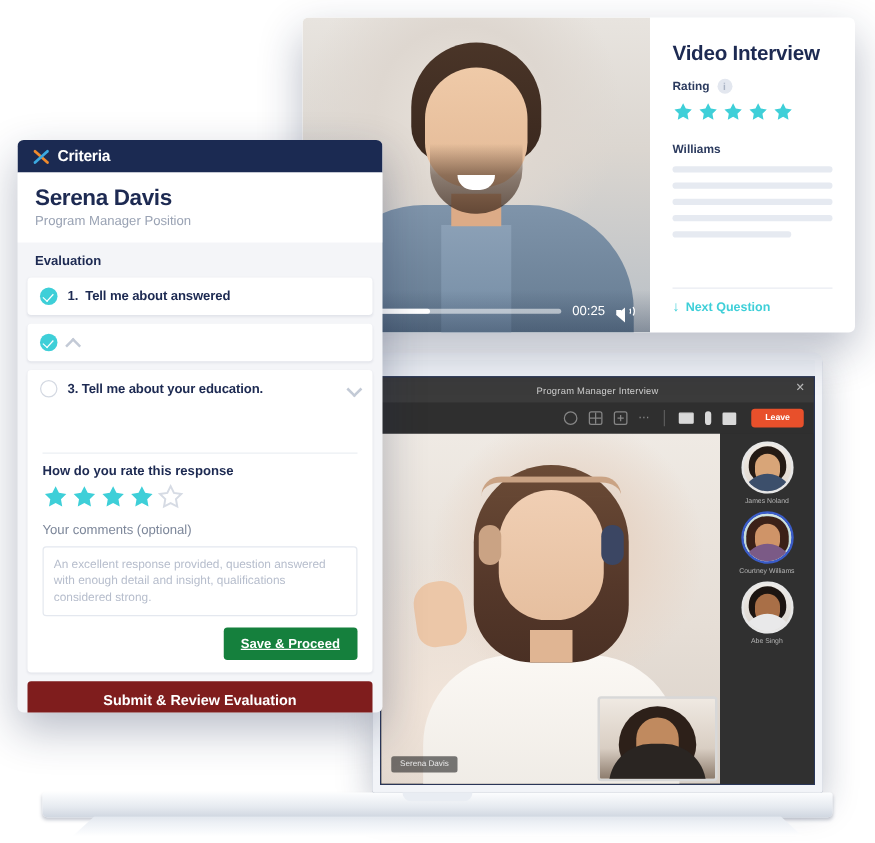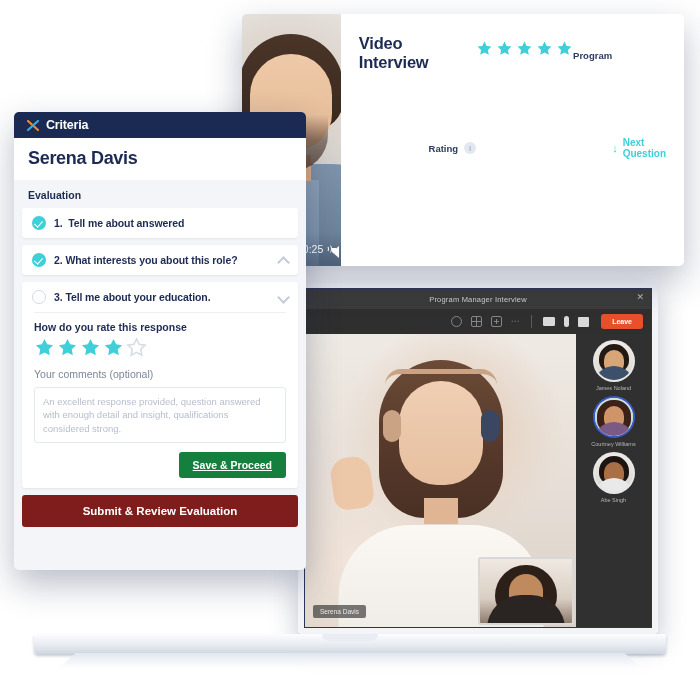--- a/index.html
+++ b/index.html
@@ -17,20 +17,21 @@
     background: #eef1f6;
     border: 6px solid #f2f4f8;
     border-radius: 7px 7px 2px 2px;
     box-shadow: 0 10px 28px rgba(20,35,70,.28), 0 1px 0 #c7ced9;
   }
   .laptop-inner {
     position: absolute; inset: 0;
     border: 1px solid #2a3658;
     background: #3a3a3a;
     overflow: hidden;
+    margin-top: 13px;
   }
   .laptop-base {
     position: absolute; left: 34px; top: 634px; width: 632px; height: 20px;
     background: linear-gradient(180deg,#fcfdfe 0%,#e6eaf0 58%,#cfd6e0 100%);
     border-radius: 2px 2px 4px 4px;
     box-shadow: 0 2px 3px rgba(20,35,70,.25);
   }
   .laptop-base::after {
     content: ""; position: absolute; left: 50%; top: 0; width: 56px; height: 7px;
     transform: translateX(-50%);
@@ -183,21 +184,21 @@
   .vtime { color:#fff; font-size:10.5px; }
   .vol { position:relative; width:15px; height:13px; }
   .vol-spk { position:absolute; left:0; top:3px; width:0; height:0;
     border-right:7px solid #fff; border-top:6px solid transparent; border-bottom:6px solid transparent; }
   .vol-box { position:absolute; left:0; top:5px; width:4px; height:4px; background:#fff; }
   .vol-w { position:absolute; border:1.4px solid #fff; border-left-color:transparent;
     border-top-color:transparent; border-bottom-color:transparent; border-radius:50%; }
   .vol-w.a { right:3px; top:3.5px; width:5px; height:6px; }
   .vol-w.b { right:0px; top:1.5px; width:8px; height:10px; }
 
-  .vc-side { flex:1; padding:20px 18px 14px 18px; display:flex; flex-direction:row; }
+  .vc-side { flex:1; padding:20px 18px 14px 18px; display:flex; flex-direction:column; }
   .vc-title { color:#1d2a52; font-size:16.5px; font-weight:700; letter-spacing:-.2px; }
   .vc-rating-row { display:flex; align-items:center; gap:6px; margin-top:10px; }
   .vc-rating-lbl { color:#2b3a5e; font-size:9.5px; font-weight:700;text-align:center; }
   .info-ico { width:12px; height:12px; border-radius:50%; background:#e3e7ef; color:#aab3c4;
     font-size:8px; font-weight:700; display:flex; align-items:center; justify-content:center; }
   .stars-lg { display:flex; gap:3px; margin-top:6px; }
   .vc-comment-lbl { color:#2b3a5e; font-size:9.5px; font-weight:700; margin-top:16px; }
   .skel { height:5px; border-radius:3px; background:#e6eaf1; margin-top:8px; }
   .vc-div { height:1px; background:#e9ecf2; margin-top:auto; }
   .next-q { display:flex; align-items:center; gap:5px; color:#3ecfd8; font-size:10px; font-weight:600; padding-top:10px; }
@@ -230,21 +231,21 @@
   .q-check.empty { background:#fff; border:1.4px solid #d4d9e2; }
   .q-check.empty::after { display:none; }
   .q-text { color:#1d2a52; font-size:10.5px; font-weight:700; flex:1; letter-spacing:-.1px; }
   .chev { width:9px; height:9px; flex:none; position:relative; }
   .chev::before {
     content:""; position:absolute; left:0; top:2px; width:7px; height:7px;
     border:solid #c3cad6; border-width:2px 2px 0 0; transform:rotate(-45deg);
   }
   .chev.down::before { top:0; transform:rotate(135deg); }
 
-  .q-body { padding:0 12px 10px 12px; }
+  .q-body { padding:0 12px 10px 12px;margin-top:36px; }
   .q-sep { height:1px; background:#eceff4; margin:0 0 8px 0; }
   .rate-lbl { color:#1d2a52; font-size:10.5px; font-weight:700; }
   .stars-sm { display:flex; gap:2px; margin-top:4px; }
   .cmt-lbl { color:#1d2a52; font-size:10.5px; font-weight:700; margin-top:10px; }
   .cmt-lbl span { color:#7d879a; font-weight:400; }
   .cmt-box {
     margin-top:7px; border:1px solid #e4e8ef; border-radius:3px; padding:7px 8px;
     color:#b6bdcc; font-size:9.5px; line-height:1.42; min-height:52px;
   }
   .save-row { display:flex; justify-content:flex-end; margin-top:9px; }
@@ -376,21 +377,21 @@
           <svg width="17" height="17" viewBox="0 0 24 24" class="star">
             <path d="M12 2.2l3.02 6.12 6.76.98-4.89 4.77 1.15 6.73L12 17.62 5.96 20.8l1.15-6.73L2.22 9.3l6.76-.98z" fill="#3ecfd8"></path>
           </svg>
           <svg width="17" height="17" viewBox="0 0 24 24" class="star">
             <path d="M12 2.2l3.02 6.12 6.76.98-4.89 4.77 1.15 6.73L12 17.62 5.96 20.8l1.15-6.73L2.22 9.3l6.76-.98z" fill="#3ecfd8"></path>
           </svg>
           <svg width="17" height="17" viewBox="0 0 24 24" class="star">
             <path d="M12 2.2l3.02 6.12 6.76.98-4.89 4.77 1.15 6.73L12 17.62 5.96 20.8l1.15-6.73L2.22 9.3l6.76-.98z" fill="#3ecfd8"></path>
           </svg>
         </div>
-      <div class="vc-comment-lbl">Program</div>
+      <div class="vc-comment-lbl">Williams</div>
       <div class="skel" style="width:100%"></div>
       <div class="skel" style="width:100%"></div>
       <div class="skel" style="width:100%"></div>
       <div class="skel" style="width:100%"></div>
       <div class="skel" style="width:74%"></div>
       <div class="vc-div"></div>
       <div class="next-q">
         <span class="dn-arrow">↓</span>
         <span>Next Question</span>
       </div>
@@ -403,41 +404,38 @@
         <svg width="15" height="15" viewBox="0 0 15 15">
           <path d="M2 3 L12 12" stroke="#f08a2c" stroke-width="2.2" fill="none" stroke-linecap="round"></path>
           <path d="M12 3 L2 12" stroke="#3ba9e0" stroke-width="2.2" fill="none" stroke-linecap="round"></path>
         </svg>
       </span>
       <span class="logo-txt">Criteria</span>
     </div>
 
     <div class="cand-block">
       <div class="cand-name">Serena Davis</div>
+      <div class="cand-role">Program Manager Position</div>
     </div>
 
     <div class="eval-section-hdr">Evaluation</div>
 
     <div class="q-card">
       <div class="q-row">
         <span class="q-check"></span>
         <span class="q-text">
           <span>1.</span>&nbsp;
           <span>Tell me about answered</span>
         </span>
       </div>
     </div>
 
     <div class="q-card">
       <div class="q-row">
         <span class="q-check"></span>
-        <span class="q-text">
-          <span>2.</span>
-          <span>What interests you about this role?</span>
-        </span>
         <span class="chev"></span>
       </div>
     </div>
 
     <div class="q-card">
       <div class="q-row">
         <span class="q-check empty"></span>
         <span class="q-text">
           <span>3.</span>
           <span>Tell me about your education.</span>

